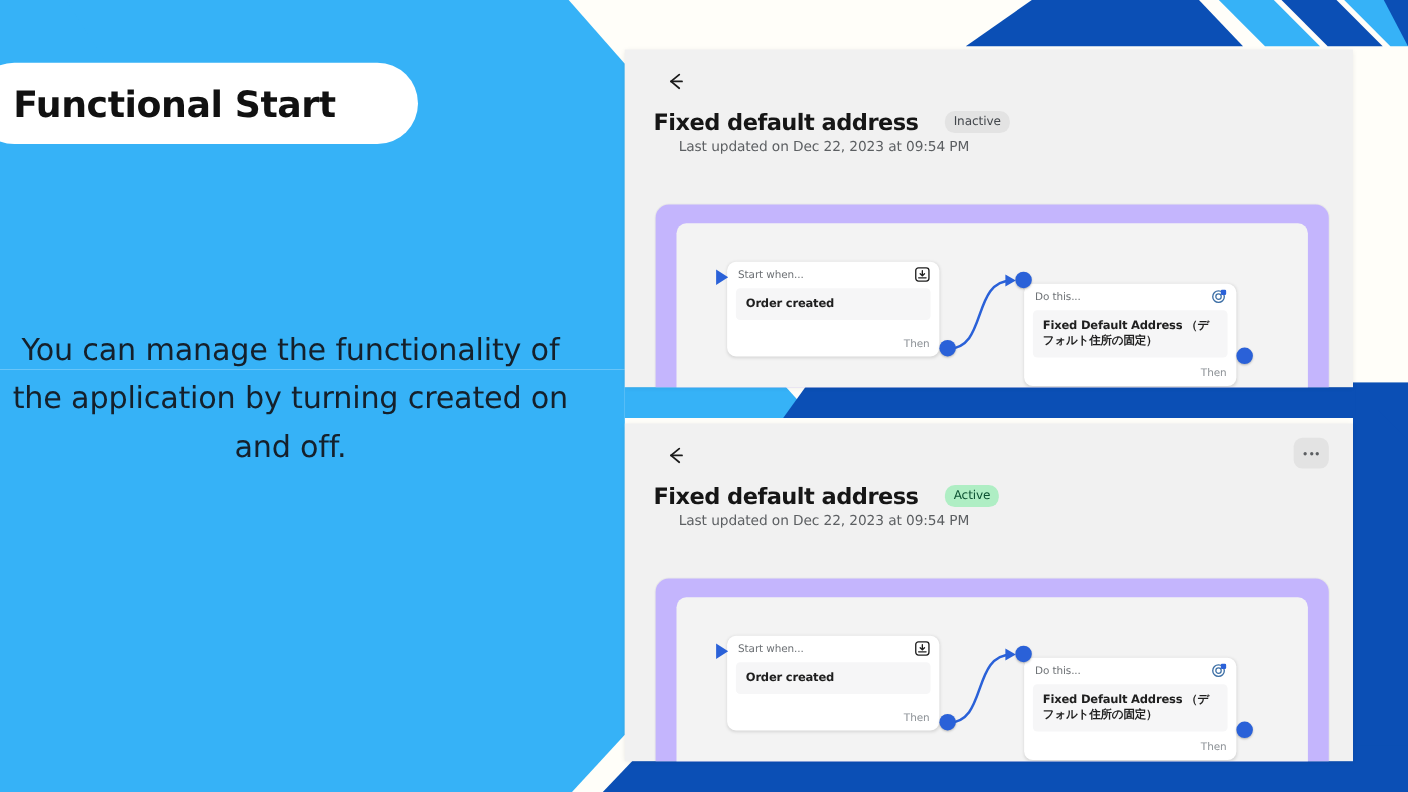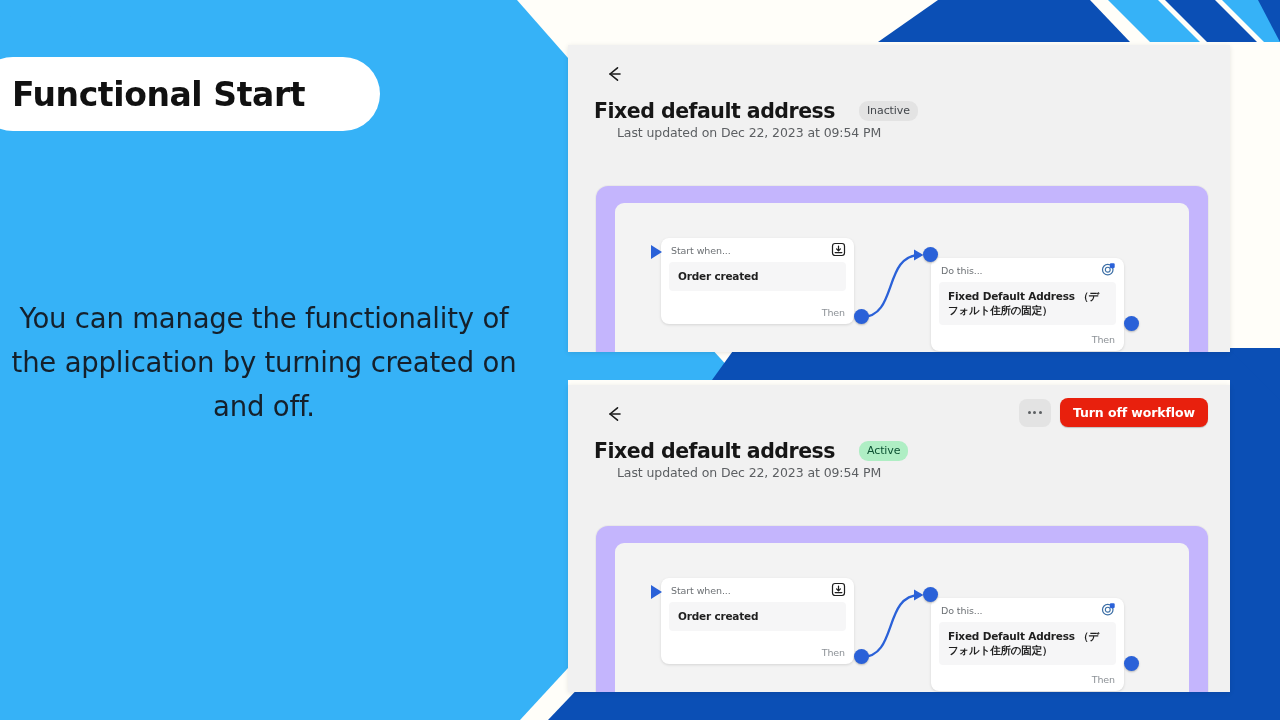--- a/index.html
+++ b/index.html
@@ -285,21 +285,20 @@
         <path d="M7 11 H17" fill="none" stroke="#1a1a1a" stroke-width="1.6" stroke-linecap="round"></path>
       </svg>
     </div>
 
     <div class="head-actions">
       <div class="dots-btn">
         <i></i>
         <i></i>
         <i></i>
       </div>
-      <div class="primary-btn btn-red">Turn off workflow</div>
     </div>
 
     <div class="panel-title-row">
       <span class="panel-title">Fixed default address</span>
       <span class="badge badge-active">Active</span>
     </div>
 
     <div class="panel-sub">Last updated on Dec 22, 2023 at 09:54 PM</div>
   </div>
 

